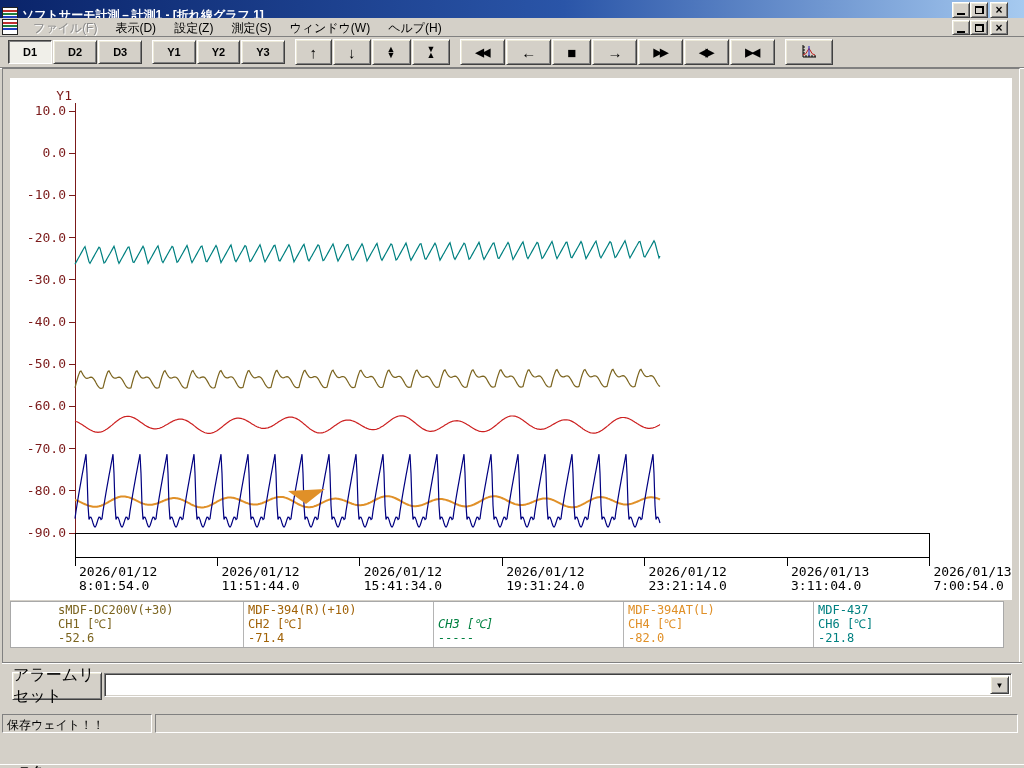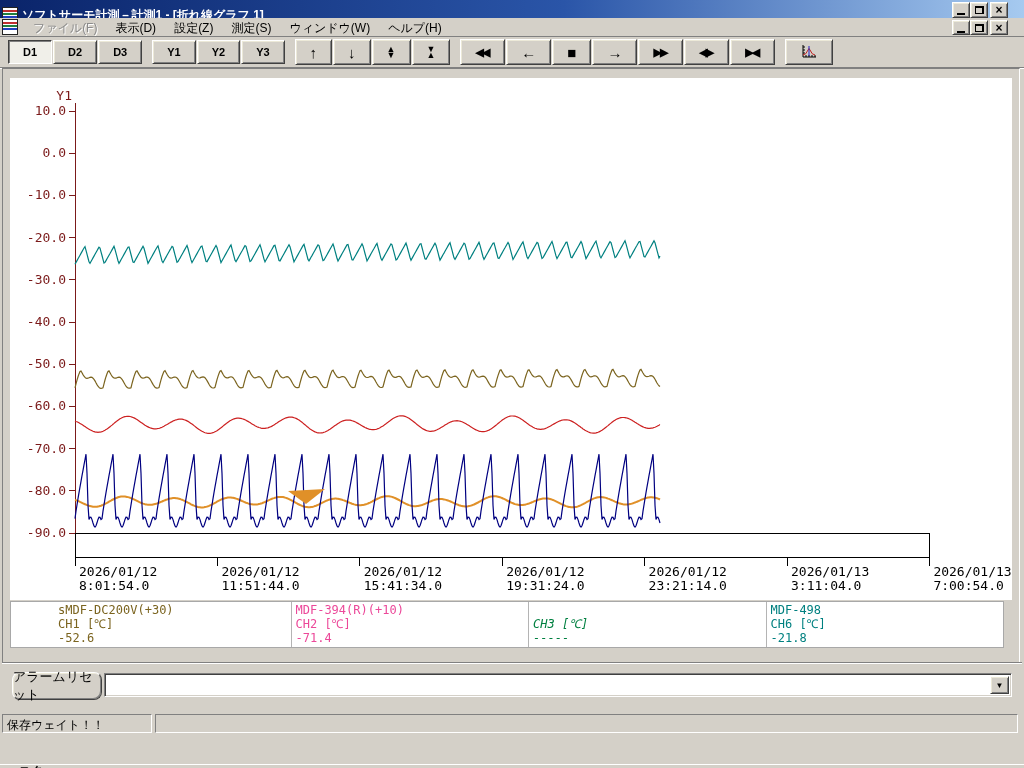--- a/index.html
+++ b/index.html
@@ -53,22 +53,22 @@
     border:1px solid;border-color:#808080 #fff #fff #808080;box-sizing:border-box;}
   #legend{position:absolute;left:10px;top:601px;width:994px;height:47px;background:#fff;
     display:flex;border:1px solid #a8a8a8;box-sizing:border-box;}
   .legend-cell{flex:1;border-right:1px solid #b4b4b4;padding:1px 4px;overflow:hidden;
     font-family:"DejaVu Sans Mono",monospace;font-size:12px;line-height:14px;white-space:pre;}
   .legend-cell:last-child{border-right:none;}
   .lg-line{min-height:14px;}
   
   #alarm-row{position:absolute;left:2px;top:662px;width:1020px;height:48px;background:#d4d0c8;
     border-top:1px solid #808080;box-shadow:inset 0 1px 0 #fff;}
-  #alarm-btn{position:absolute;left:10px;top:9px;width:88px;height:26px;font-size:13px;
-    display:flex;align-items:center;justify-content:center;color:#000;border-radius:8px;}
+  #alarm-btn{position:absolute;left:10px;top:9px;width:88px;height:26px;font-size:16px;
+    display:flex;align-items:center;justify-content:center;color:#000;}
   #combo{position:absolute;left:102px;top:10px;width:908px;height:24px;box-sizing:border-box;}
   #combo .val{position:absolute;left:3px;top:3px;font-size:12px;}
   #combo-btn{position:absolute;right:2px;top:2px;bottom:2px;width:17px;display:flex;align-items:center;justify-content:center;
     font-size:8px;color:#000;}
   
   #statusbar{position:absolute;left:0;top:710px;width:972px;height:27px;background:#d4d0c8;}
   .sb-panel{position:absolute;top:4px;height:19px;box-sizing:border-box;font-size:12px;
     padding:2px 4px;color:#000;white-space:nowrap;overflow:hidden;}
   #sb1{left:2px;width:150px;}
   #sb2{left:155px;width:863px;}
@@ -253,23 +253,24 @@
         <polyline points="65,186.2 66,184.4 67,182.6 68,180.8 69,179.0 70,177.2 71,175.4 72,173.6 73,171.8 74,170.0 75,168.6 76,172.4 77,176.2 78,180.0 79,183.8 80,185.3 81,183.5 82,181.7 83,179.9 84,178.1 85,176.3 86,174.5 87,172.7 88,170.9 89,169.1 90,170.0 91,173.8 92,177.5 93,181.3 94,185.1 95,184.4 96,182.6 97,180.8 98,179.0 99,177.2 100,175.5 101,173.7 102,171.9 103,170.1 104,168.3 105,171.3 106,175.1 107,178.9 108,182.7 109,185.4 110,183.6 111,181.8 112,180.0 113,178.2 114,176.4 115,174.6 116,172.8 117,171.0 118,169.2 119,168.9 120,172.7 121,176.5 122,180.3 123,184.0 124,184.5 125,182.7 126,180.9 127,179.1 128,177.3 129,175.5 130,173.7 131,171.9 132,170.1 133,168.3 134,170.3 135,174.0 136,177.8 137,181.6 138,185.4 139,183.6 140,181.8 141,180.0 142,178.2 143,176.4 144,174.6 145,172.8 146,171.0 147,169.2 148,167.8 149,171.6 150,175.4 151,179.2 152,183.0 153,184.5 154,182.7 155,180.9 156,179.1 157,177.3 158,175.5 159,173.7 160,171.9 161,170.2 162,168.4 163,169.2 164,173.0 165,176.8 166,180.5 167,184.3 168,183.6 169,181.8 170,180.1 171,178.3 172,176.5 173,174.7 174,172.9 175,171.1 176,169.3 177,167.5 178,170.5 179,174.3 180,178.1 181,181.9 182,184.6 183,182.8 184,181.0 185,179.2 186,177.4 187,175.6 188,173.8 189,172.0 190,170.2 191,168.4 192,168.1 193,171.9 194,175.7 195,179.5 196,183.3 197,183.7 198,181.9 199,180.1 200,178.3 201,176.5 202,174.7 203,172.9 204,171.1 205,169.3 206,167.5 207,169.5 208,173.3 209,177.0 210,180.8 211,184.6 212,182.8 213,181.0 214,179.2 215,177.4 216,175.6 217,173.8 218,172.0 219,170.2 220,168.4 221,167.0 222,170.8 223,174.6 224,178.4 225,182.2 226,183.7 227,181.9 228,180.1 229,178.3 230,176.5 231,174.7 232,173.0 233,171.2 234,169.4 235,167.6 236,168.4 237,172.2 238,176.0 239,179.8 240,183.5 241,182.9 242,181.1 243,179.3 244,177.5 245,175.7 246,173.9 247,172.1 248,170.3 249,168.5 250,166.7 251,169.8 252,173.5 253,177.3 254,181.1 255,183.8 256,182.0 257,180.2 258,178.4 259,176.6 260,174.8 261,173.0 262,171.2 263,169.4 264,167.6 265,167.3 266,171.1 267,174.9 268,178.7 269,182.5 270,182.9 271,181.1 272,179.3 273,177.5 274,175.7 275,173.9 276,172.1 277,170.3 278,168.5 279,166.7 280,168.7 281,172.5 282,176.3 283,180.0 284,183.8 285,182.0 286,180.2 287,178.4 288,176.6 289,174.8 290,173.0 291,171.2 292,169.4 293,167.7 294,166.3 295,170.0 296,173.8 297,177.6 298,181.4 299,182.9 300,181.1 301,179.3 302,177.6 303,175.8 304,174.0 305,172.2 306,170.4 307,168.6 308,166.8 309,167.6 310,171.4 311,175.2 312,179.0 313,182.7 314,182.1 315,180.3 316,178.5 317,176.7 318,174.9 319,173.1 320,171.3 321,169.5 322,167.7 323,165.9 324,169.0 325,172.8 326,176.5 327,180.3 328,183.0 329,181.2 330,179.4 331,177.6 332,175.8 333,174.0 334,172.2 335,170.4 336,168.6 337,166.8 338,166.5 339,170.3 340,174.1 341,177.9 342,181.7 343,182.1 344,180.3 345,178.5 346,176.7 347,174.9 348,173.1 349,171.3 350,169.5 351,167.7 352,165.9 353,167.9 354,171.7 355,175.5 356,179.2 357,183.0 358,181.2 359,179.4 360,177.6 361,175.8 362,174.0 363,172.2 364,170.5 365,168.7 366,166.9 367,165.5 368,169.3 369,173.0 370,176.8 371,180.6 372,182.2 373,180.4 374,178.6 375,176.8 376,175.0 377,173.2 378,171.4 379,169.6 380,167.8 381,166.0 382,166.8 383,170.6 384,174.4 385,178.2 386,182.0 387,181.3 388,179.5 389,177.7 390,175.9 391,174.1 392,172.3 393,170.5 394,168.7 395,166.9 396,165.1 397,168.2 398,172.0 399,175.7 400,179.5 401,182.2 402,180.4 403,178.6 404,176.8 405,175.0 406,173.2 407,171.4 408,169.6 409,167.8 410,166.0 411,165.7 412,169.5 413,173.3 414,177.1 415,180.9 416,181.3 417,179.5 418,177.7 419,175.9 420,174.1 421,172.3 422,170.5 423,168.7 424,166.9 425,165.2 426,167.1 427,170.9 428,174.7 429,178.5 430,182.2 431,180.4 432,178.6 433,176.8 434,175.1 435,173.3 436,171.5 437,169.7 438,167.9 439,166.1 440,164.7 441,168.5 442,172.2 443,176.0 444,179.8 445,181.4 446,179.6 447,177.8 448,176.0 449,174.2 450,172.4 451,170.6 452,168.8 453,167.0 454,165.2 455,166.0 456,169.8 457,173.6 458,177.4 459,181.2 460,180.5 461,178.7 462,176.9 463,175.1 464,173.3 465,171.5 466,169.7 467,167.9 468,166.1 469,164.3 470,167.4 471,171.2 472,175.0 473,178.7 474,181.4 475,179.6 476,177.8 477,176.0 478,174.2 479,172.4 480,170.6 481,168.8 482,167.0 483,165.2 484,165.0 485,168.7 486,172.5 487,176.3 488,180.1 489,180.5 490,178.7 491,176.9 492,175.1 493,173.3 494,171.5 495,169.8 496,168.0 497,166.2 498,164.4 499,166.3 500,170.1 501,173.9 502,177.7 503,181.4 504,179.7 505,177.9 506,176.1 507,174.3 508,172.5 509,170.7 510,168.9 511,167.1 512,165.3 513,163.9 514,167.7 515,171.5 516,175.2 517,179.0 518,180.6 519,178.8 520,177.0 521,175.2 522,173.4 523,171.6 524,169.8 525,168.0 526,166.2 527,164.4 528,165.2 529,169.0 530,172.8 531,176.6 532,180.4 533,179.7 534,177.9 535,176.1 536,174.3 537,172.5 538,170.7 539,168.9 540,167.1 541,165.3 542,163.5 543,166.6 544,170.4 545,174.2 546,177.9 547,180.6 548,178.8 549,177.0 550,175.2 551,173.4 552,171.6 553,169.8 554,168.0 555,166.2 556,164.4 557,164.2 558,168.0 559,171.7 560,175.5 561,179.3 562,179.7 563,177.9 564,176.1 565,174.3 566,172.6 567,170.8 568,169.0 569,167.2 570,165.4 571,163.6 572,165.5 573,169.3 574,173.1 575,176.9 576,180.7 577,178.9 578,177.1 579,175.3 580,173.5 581,171.7 582,169.9 583,168.1 584,166.3 585,164.5 586,163.1 587,166.9 588,170.7 589,174.4 590,178.2 591,179.8 592,178.0 593,176.2 594,174.4 595,172.6 596,170.8 597,169.0 598,167.2 599,165.4 600,163.6 601,164.5 602,168.2 603,172.0 604,175.8 605,179.6 606,178.9 607,177.1 608,175.3 609,173.5 610,171.7 611,169.9 612,168.1 613,166.3 614,164.5 615,162.7 616,165.8 617,169.6 618,173.4 619,177.2 620,179.8 621,178.0 622,176.2 623,174.4 624,172.6 625,170.8 626,169.0 627,167.3 628,165.5 629,163.7 630,163.4 631,167.2 632,170.9 633,174.7 634,178.5 635,178.9 636,177.2 637,175.4 638,173.6 639,171.8 640,170.0 641,168.2 642,166.4 643,164.6 644,162.8 645,164.7 646,168.5 647,172.3 648,176.1 649,179.9 650,178.1" fill="none" stroke="#008080" stroke-width="1.2"></polyline>
         <polyline points="65,309.8 66,305.9 67,302.1 68,298.8 69,295.9 70,293.5 71,293.0 72,294.8 73,296.6 74,298.2 75,299.4 76,300.1 77,300.3 78,300.2 79,299.8 80,299.4 81,299.2 82,299.4 83,300.2 84,301.4 85,302.9 86,304.8 87,306.6 88,308.2 89,309.4 90,310.1 91,310.3 92,310.1 93,309.8 94,305.8 95,302.0 96,298.7 97,295.8 98,293.4 99,292.9 100,294.7 101,296.5 102,298.1 103,299.3 104,300.0 105,300.2 106,300.1 107,299.7 108,299.3 109,299.1 110,299.4 111,300.1 112,301.3 113,302.9 114,304.7 115,306.5 116,308.1 117,309.3 118,310.0 119,310.2 120,310.1 121,309.7 122,305.7 123,302.0 124,298.6 125,295.7 126,293.4 127,292.8 128,294.6 129,296.4 130,298.0 131,299.2 132,299.9 133,300.2 134,300.0 135,299.6 136,299.2 137,299.1 138,299.3 139,300.0 140,301.2 141,302.8 142,304.6 143,306.4 144,308.0 145,309.2 146,309.9 147,310.1 148,310.0 149,309.6 150,305.6 151,301.9 152,298.5 153,295.7 154,293.3 155,292.7 156,294.5 157,296.3 158,297.9 159,299.1 160,299.9 161,300.1 162,299.9 163,299.5 164,299.1 165,299.0 166,299.2 167,299.9 168,301.1 169,302.7 170,304.5 171,306.3 172,307.9 173,309.1 174,309.8 175,310.1 176,309.9 177,309.5 178,305.5 179,301.8 180,298.4 181,295.6 182,293.2 183,292.6 184,294.5 185,296.3 186,297.9 187,299.1 188,299.8 189,300.0 190,299.8 191,299.4 192,299.1 193,298.9 194,299.1 195,299.8 196,301.0 197,302.6 198,304.4 199,306.2 200,307.8 201,309.0 202,309.8 203,310.0 204,309.8 205,309.4 206,305.5 207,301.7 208,298.4 209,295.5 210,293.1 211,292.6 212,294.4 213,296.2 214,297.8 215,299.0 216,299.7 217,299.9 218,299.8 219,299.4 220,299.0 221,298.8 222,299.0 223,299.7 224,301.0 225,302.5 226,304.4 227,306.2 228,307.8 229,309.0 230,309.7 231,309.9 232,309.7 233,309.3 234,305.4 235,301.6 236,298.3 237,295.4 238,293.0 239,292.5 240,294.3 241,296.1 242,297.7 243,298.9 244,299.6 245,299.8 246,299.7 247,299.3 248,298.9 249,298.7 250,299.0 251,299.7 252,300.9 253,302.5 254,304.3 255,306.1 256,307.7 257,308.9 258,309.6 259,309.8 260,309.7 261,309.3 262,305.3 263,301.6 264,298.2 265,295.3 266,293.0 267,292.4 268,294.2 269,296.0 270,297.6 271,298.8 272,299.5 273,299.8 274,299.6 275,299.2 276,298.8 277,298.6 278,298.9 279,299.6 280,300.8 281,302.4 282,304.2 283,306.0 284,307.6 285,308.8 286,309.5 287,309.7 288,309.6 289,309.2 290,305.2 291,301.5 292,298.1 293,295.3 294,292.9 295,292.3 296,294.1 297,295.9 298,297.5 299,298.7 300,299.5 301,299.7 302,299.5 303,299.1 304,298.7 305,298.6 306,298.8 307,299.5 308,300.7 309,302.3 310,304.1 311,305.9 312,307.5 313,308.7 314,309.4 315,309.7 316,309.5 317,309.1 318,305.1 319,301.4 320,298.0 321,295.2 322,292.8 323,292.2 324,294.1 325,295.9 326,297.5 327,298.7 328,299.4 329,299.6 330,299.4 331,299.0 332,298.7 333,298.5 334,298.7 335,299.4 336,300.6 337,302.2 338,304.0 339,305.8 340,307.4 341,308.6 342,309.4 343,309.6 344,309.4 345,309.0 346,305.1 347,301.3 348,298.0 349,295.1 350,292.7 351,292.2 352,294.0 353,295.8 354,297.4 355,298.6 356,299.3 357,299.5 358,299.3 359,299.0 360,298.6 361,298.4 362,298.6 363,299.3 364,300.5 365,302.1 366,304.0 367,305.8 368,307.4 369,308.6 370,309.3 371,309.5 372,309.3 373,308.9 374,305.0 375,301.2 376,297.9 377,295.0 378,292.6 379,292.1 380,293.9 381,295.7 382,297.3 383,298.5 384,299.2 385,299.4 386,299.3 387,298.9 388,298.5 389,298.3 390,298.6 391,299.3 392,300.5 393,302.1 394,303.9 395,305.7 396,307.3 397,308.5 398,309.2 399,309.4 400,309.2 401,308.9 402,304.9 403,301.1 404,297.8 405,294.9 406,292.6 407,292.0 408,293.8 409,295.6 410,297.2 411,298.4 412,299.1 413,299.4 414,299.2 415,298.8 416,298.4 417,298.2 418,298.5 419,299.2 420,300.4 421,302.0 422,303.8 423,305.6 424,307.2 425,308.4 426,309.1 427,309.3 428,309.2 429,308.8 430,304.8 431,301.1 432,297.7 433,294.8 434,292.5 435,291.9 436,293.7 437,295.5 438,297.1 439,298.3 440,299.0 441,299.3 442,299.1 443,298.7 444,298.3 445,298.2 446,298.4 447,299.1 448,300.3 449,301.9 450,303.7 451,305.5 452,307.1 453,308.3 454,309.0 455,309.3 456,309.1 457,308.7 458,304.7 459,301.0 460,297.6 461,294.8 462,292.4 463,291.8 464,293.6 465,295.5 466,297.1 467,298.3 468,299.0 469,299.2 470,299.0 471,298.6 472,298.3 473,298.1 474,298.3 475,299.0 476,300.2 477,301.8 478,303.6 479,305.4 480,307.0 481,308.2 482,308.9 483,309.2 484,309.0 485,308.6 486,304.7 487,300.9 488,297.6 489,294.7 490,292.3 491,291.8 492,293.6 493,295.4 494,297.0 495,298.2 496,298.9 497,299.1 498,298.9 499,298.6 500,298.2 501,298.0 502,298.2 503,298.9 504,300.1 505,301.7 506,303.5 507,305.4 508,307.0 509,308.2 510,308.9 511,309.1 512,308.9 513,308.5 514,304.6 515,300.8 516,297.5 517,294.6 518,292.2 519,291.7 520,293.5 521,295.3 522,296.9 523,298.1 524,298.8 525,299.0 526,298.9 527,298.5 528,298.1 529,297.9 530,298.1 531,298.9 532,300.1 533,301.7 534,303.5 535,305.3 536,306.9 537,308.1 538,308.8 539,309.0 540,308.8 541,308.5 542,304.5 543,300.7 544,297.4 545,294.5 546,292.1 547,291.6 548,293.4 549,295.2 550,296.8 551,298.0 552,298.7 553,298.9 554,298.8 555,298.4 556,298.0 557,297.8 558,298.1 559,298.8 560,300.0 561,301.6 562,303.4 563,305.2 564,306.8 565,308.0 566,308.7 567,308.9 568,308.8 569,308.4 570,304.4 571,300.7 572,297.3 573,294.4 574,292.1 575,291.5 576,293.3 577,295.1 578,296.7 579,297.9 580,298.6 581,298.9 582,298.7 583,298.3 584,297.9 585,297.8 586,298.0 587,298.7 588,299.9 589,301.5 590,303.3 591,305.1 592,306.7 593,307.9 594,308.6 595,308.9 596,308.7 597,308.3 598,304.3 599,300.6 600,297.2 601,294.4 602,292.0 603,291.4 604,293.2 605,295.1 606,296.6 607,297.9 608,298.6 609,298.8 610,298.6 611,298.2 612,297.8 613,297.7 614,297.9 615,298.6 616,299.8 617,301.4 618,303.2 619,305.0 620,306.6 621,307.8 622,308.5 623,308.8 624,308.6 625,308.2 626,304.3 627,300.5 628,297.1 629,294.3 630,291.9 631,291.4 632,293.2 633,295.0 634,296.6 635,297.8 636,298.5 637,298.7 638,298.5 639,298.2 640,297.8 641,297.6 642,297.8 643,298.5 644,299.7 645,301.3 646,303.1 647,305.0 648,306.5 649,307.8 650,308.5" fill="none" stroke="#7b641f" stroke-width="1.2"></polyline>
         <polyline points="65,343.1 66,343.5 67,343.8 68,344.3 69,344.8 70,345.4 71,346.0 72,346.6 73,347.2 74,347.9 75,348.6 76,349.3 77,349.9 78,350.6 79,351.2 80,351.8 81,352.3 82,352.8 83,353.3 84,353.6 85,353.9 86,354.1 87,354.2 88,354.3 89,354.2 90,354.1 91,353.9 92,353.6 93,353.2 94,352.7 95,352.2 96,351.6 97,351.0 98,350.3 99,349.5 100,348.7 101,347.9 102,347.1 103,346.2 104,345.4 105,344.5 106,343.7 107,342.9 108,342.2 109,341.5 110,340.8 111,340.3 112,339.7 113,339.3 114,338.9 115,338.7 116,338.5 117,338.4 118,338.3 119,338.4 120,338.5 121,338.8 122,339.1 123,339.5 124,339.9 125,340.4 126,341.0 127,341.6 128,342.3 129,343.0 130,343.7 131,344.4 132,345.1 133,345.8 134,346.5 135,347.2 136,347.8 137,348.4 138,348.9 139,349.4 140,349.8 141,350.2 142,350.4 143,350.7 144,350.8 145,350.8 146,350.8 147,350.7 148,350.5 149,350.3 150,350.0 151,349.6 152,349.2 153,348.7 154,348.2 155,347.6 156,347.0 157,346.5 158,345.9 159,345.3 160,344.7 161,344.1 162,343.6 163,343.0 164,342.6 165,342.2 166,341.8 167,341.6 168,341.3 169,341.2 170,341.1 171,341.2 172,341.2 173,341.4 174,341.7 175,342.0 176,342.4 177,342.9 178,343.4 179,344.0 180,344.7 181,345.4 182,346.1 183,346.8 184,347.6 185,348.4 186,349.2 187,350.0 188,350.7 189,351.4 190,352.1 191,352.7 192,353.3 193,353.8 194,354.3 195,354.7 196,355.0 197,355.2 198,355.3 199,355.4 200,355.3 201,355.2 202,355.0 203,354.6 204,354.3 205,353.8 206,353.3 207,352.7 208,352.0 209,351.3 210,350.5 211,349.8 212,349.0 213,348.1 214,347.3 215,346.5 216,345.7 217,344.9 218,344.2 219,343.5 220,342.8 221,342.3 222,341.7 223,341.3 224,340.9 225,340.6 226,340.3 227,340.2 228,340.1 229,340.2 230,340.3 231,340.4 232,340.7 233,341.0 234,341.4 235,341.8 236,342.3 237,342.9 238,343.4 239,344.0 240,344.6 241,345.3 242,345.9 243,346.5 244,347.1 245,347.7 246,348.2 247,348.7 248,349.1 249,349.5 250,349.8 251,350.1 252,350.3 253,350.4 254,350.4 255,350.4 256,350.2 257,350.0 258,349.8 259,349.4 260,349.0 261,348.6 262,348.1 263,347.5 264,346.9 265,346.3 266,345.6 267,345.0 268,344.3 269,343.6 270,343.0 271,342.4 272,341.8 273,341.2 274,340.7 275,340.3 276,339.9 277,339.6 278,339.4 279,339.2 280,339.1 281,339.1 282,339.2 283,339.4 284,339.7 285,340.0 286,340.4 287,340.9 288,341.5 289,342.1 290,342.8 291,343.6 292,344.3 293,345.1 294,346.0 295,346.8 296,347.6 297,348.5 298,349.3 299,350.1 300,350.9 301,351.6 302,352.2 303,352.8 304,353.4 305,353.9 306,354.2 307,354.6 308,354.8 309,354.9 310,355.0 311,354.9 312,354.8 313,354.6 314,354.3 315,354.0 316,353.5 317,353.0 318,352.5 319,351.8 320,351.2 321,350.5 322,349.8 323,349.1 324,348.3 325,347.6 326,346.9 327,346.2 328,345.5 329,344.9 330,344.3 331,343.8 332,343.3 333,342.9 334,342.6 335,342.3 336,342.2 337,342.1 338,342.0 339,342.1 340,342.2 341,342.4 342,342.7 343,343.0 344,343.4 345,343.8 346,344.3 347,344.9 348,345.4 349,346.0 350,346.6 351,347.2 352,347.8 353,348.4 354,348.9 355,349.5 356,349.9 357,350.4 358,350.7 359,351.1 360,351.3 361,351.5 362,351.6 363,351.6 364,351.6 365,351.5 366,351.3 367,351.0 368,350.6 369,350.2 370,349.7 371,349.1 372,348.5 373,347.9 374,347.2 375,346.4 376,345.7 377,344.9 378,344.2 379,343.4 380,342.7 381,341.9 382,341.2 383,340.6 384,340.0 385,339.5 386,339.0 387,338.6 388,338.3 389,338.0 390,337.9 391,337.8 392,337.8 393,337.9 394,338.1 395,338.4 396,338.8 397,339.2 398,339.7 399,340.3 400,341.0 401,341.7 402,342.4 403,343.2 404,344.0 405,344.8 406,345.6 407,346.5 408,347.3 409,348.1 410,348.8 411,349.6 412,350.3 413,350.9 414,351.4 415,351.9 416,352.4 417,352.7 418,353.0 419,353.2 420,353.3 421,353.3 422,353.2 423,353.1 424,352.9 425,352.6 426,352.2 427,351.8 428,351.3 429,350.8 430,350.2 431,349.6 432,349.0 433,348.4 434,347.8 435,347.1 436,346.5 437,345.9 438,345.3 439,344.8 440,344.3 441,343.9 442,343.5 443,343.2 444,343.0 445,342.8 446,342.8 447,342.7 448,342.8 449,343.0 450,343.2 451,343.5 452,343.8 453,344.2 454,344.7 455,345.2 456,345.8 457,346.4 458,347.0 459,347.6 460,348.3 461,348.9 462,349.6 463,350.2 464,350.8 465,351.4 466,351.9 467,352.3 468,352.7 469,353.1 470,353.3 471,353.5 472,353.6 473,353.7 474,353.6 475,353.5 476,353.2 477,352.9 478,352.5 479,352.1 480,351.5 481,350.9 482,350.3 483,349.6 484,348.8 485,348.0 486,347.2 487,346.4 488,345.5 489,344.7 490,343.9 491,343.1 492,342.3 493,341.6 494,340.9 495,340.3 496,339.7 497,339.2 498,338.8 499,338.5 500,338.2 501,338.0 502,338.0 503,338.0 504,338.1 505,338.2 506,338.5 507,338.9 508,339.3 509,339.8 510,340.3 511,340.9 512,341.6 513,342.2 514,343.0 515,343.7 516,344.4 517,345.2 518,345.9 519,346.7 520,347.4 521,348.0 522,348.6 523,349.2 524,349.7 525,350.2 526,350.5 527,350.9 528,351.1 529,351.2 530,351.3 531,351.3 532,351.2 533,351.1 534,350.9 535,350.6 536,350.2 537,349.8 538,349.3 539,348.8 540,348.3 541,347.7 542,347.1 543,346.5 544,345.9 545,345.4 546,344.8 547,344.2 548,343.7 549,343.3 550,342.9 551,342.5 552,342.2 553,342.0 554,341.8 555,341.8 556,341.8 557,341.8 558,342.0 559,342.2 560,342.5 561,342.9 562,343.4 563,343.9 564,344.4 565,345.1 566,345.7 567,346.4 568,347.2 569,347.9 570,348.6 571,349.4 572,350.1 573,350.9 574,351.5 575,352.2 576,352.8 577,353.3 578,353.8 579,354.2 580,354.6 581,354.9 582,355.0 583,355.1 584,355.1 585,355.1 586,354.9 587,354.6 588,354.3 589,353.9 590,353.4 591,352.8 592,352.2 593,351.5 594,350.8 595,350.0 596,349.2 597,348.4 598,347.6 599,346.7 600,345.9 601,345.1 602,344.3 603,343.5 604,342.8 605,342.2 606,341.6 607,341.0 608,340.6 609,340.2 610,339.9 611,339.7 612,339.5 613,339.5 614,339.5 615,339.6 616,339.8 617,340.0 618,340.4 619,340.8 620,341.2 621,341.7 622,342.3 623,342.9 624,343.5 625,344.2 626,344.8 627,345.5 628,346.1 629,346.7 630,347.3 631,347.9 632,348.4 633,348.9 634,349.3 635,349.6 636,349.9 637,350.1 638,350.3 639,350.3 640,350.3 641,350.2 642,350.1 643,349.9 644,349.5 645,349.2 646,348.8 647,348.3 648,347.7 649,347.2 650,346.6" fill="none" stroke="#cc2020" stroke-width="1.2"></polyline>
         <polyline points="65,421.9 66,422.2 67,422.6 68,423.0 69,423.4 70,423.9 71,424.3 72,424.8 73,425.3 74,425.8 75,426.2 76,426.6 77,427.1 78,427.4 79,427.8 80,428.1 81,428.3 82,428.5 83,428.7 84,428.8 85,428.8 86,428.8 87,428.7 88,428.5 89,428.3 90,428.0 91,427.7 92,427.3 93,426.9 94,426.4 95,425.9 96,425.4 97,424.9 98,424.3 99,423.7 100,423.1 101,422.6 102,422.0 103,421.5 104,421.0 105,420.5 106,420.1 107,419.7 108,419.3 109,419.0 110,418.8 111,418.6 112,418.5 113,418.5 114,418.5 115,418.5 116,418.7 117,418.9 118,419.1 119,419.4 120,419.7 121,420.1 122,420.5 123,421.0 124,421.4 125,421.9 126,422.4 127,422.9 128,423.4 129,423.9 130,424.3 131,424.8 132,425.2 133,425.6 134,425.9 135,426.2 136,426.4 137,426.6 138,426.7 139,426.8 140,426.8 141,426.8 142,426.7 143,426.5 144,426.3 145,426.1 146,425.8 147,425.5 148,425.1 149,424.7 150,424.3 151,423.9 152,423.5 153,423.0 154,422.6 155,422.2 156,421.8 157,421.5 158,421.1 159,420.8 160,420.6 161,420.4 162,420.2 163,420.1 164,420.1 165,420.1 166,420.2 167,420.3 168,420.5 169,420.7 170,421.0 171,421.4 172,421.7 173,422.2 174,422.6 175,423.1 176,423.6 177,424.1 178,424.7 179,425.2 180,425.7 181,426.3 182,426.8 183,427.2 184,427.7 185,428.1 186,428.4 187,428.7 188,429.0 189,429.2 190,429.3 191,429.4 192,429.4 193,429.4 194,429.3 195,429.1 196,428.9 197,428.6 198,428.3 199,427.9 200,427.4 201,427.0 202,426.5 203,425.9 204,425.4 205,424.8 206,424.3 207,423.7 208,423.2 209,422.7 210,422.2 211,421.7 212,421.2 213,420.8 214,420.5 215,420.2 216,419.9 217,419.7 218,419.6 219,419.5 220,419.5 221,419.6 222,419.7 223,419.8 224,420.0 225,420.3 226,420.6 227,420.9 228,421.3 229,421.7 230,422.1 231,422.5 232,423.0 233,423.4 234,423.8 235,424.3 236,424.7 237,425.0 238,425.4 239,425.7 240,426.0 241,426.2 242,426.3 243,426.5 244,426.5 245,426.5 246,426.5 247,426.4 248,426.3 249,426.0 250,425.8 251,425.5 252,425.2 253,424.8 254,424.4 255,424.0 256,423.5 257,423.0 258,422.6 259,422.1 260,421.7 261,421.2 262,420.8 263,420.4 264,420.1 265,419.7 266,419.5 267,419.2 268,419.1 269,419.0 270,418.9 271,418.9 272,419.0 273,419.1 274,419.3 275,419.6 276,419.9 277,420.2 278,420.6 279,421.1 280,421.6 281,422.1 282,422.6 283,423.2 284,423.7 285,424.3 286,424.9 287,425.4 288,426.0 289,426.5 290,427.0 291,427.4 292,427.9 293,428.2 294,428.5 295,428.8 296,429.0 297,429.1 298,429.2 299,429.2 300,429.2 301,429.0 302,428.9 303,428.7 304,428.4 305,428.0 306,427.7 307,427.3 308,426.8 309,426.4 310,425.9 311,425.4 312,424.9 313,424.4 314,423.9 315,423.4 316,422.9 317,422.5 318,422.1 319,421.7 320,421.4 321,421.2 322,420.9 323,420.8 324,420.7 325,420.6 326,420.6 327,420.7 328,420.8 329,421.0 330,421.2 331,421.4 332,421.7 333,422.1 334,422.4 335,422.8 336,423.2 337,423.7 338,424.1 339,424.5 340,424.9 341,425.3 342,425.7 343,426.0 344,426.4 345,426.6 346,426.9 347,427.0 348,427.2 349,427.2 350,427.3 351,427.2 352,427.1 353,427.0 354,426.8 355,426.5 356,426.2 357,425.9 358,425.5 359,425.0 360,424.6 361,424.1 362,423.6 363,423.0 364,422.5 365,422.0 366,421.5 367,421.0 368,420.5 369,420.1 370,419.6 371,419.3 372,418.9 373,418.7 374,418.5 375,418.3 376,418.2 377,418.2 378,418.2 379,418.3 380,418.4 381,418.6 382,418.9 383,419.2 384,419.6 385,420.0 386,420.5 387,421.0 388,421.5 389,422.0 390,422.6 391,423.1 392,423.7 393,424.3 394,424.8 395,425.3 396,425.8 397,426.3 398,426.7 399,427.1 400,427.4 401,427.7 402,427.9 403,428.1 404,428.2 405,428.2 406,428.2 407,428.1 408,428.0 409,427.8 410,427.6 411,427.3 412,427.0 413,426.6 414,426.3 415,425.8 416,425.4 417,425.0 418,424.5 419,424.1 420,423.6 421,423.2 422,422.8 423,422.4 424,422.1 425,421.8 426,421.5 427,421.3 428,421.2 429,421.1 430,421.0 431,421.0 432,421.1 433,421.2 434,421.4 435,421.6 436,421.9 437,422.2 438,422.5 439,422.9 440,423.3 441,423.7 442,424.2 443,424.6 444,425.1 445,425.5 446,426.0 447,426.4 448,426.8 449,427.2 450,427.5 451,427.8 452,428.0 453,428.2 454,428.3 455,428.4 456,428.4 457,428.4 458,428.3 459,428.1 460,427.9 461,427.6 462,427.3 463,426.9 464,426.5 465,426.0 466,425.5 467,425.0 468,424.5 469,423.9 470,423.3 471,422.8 472,422.2 473,421.7 474,421.1 475,420.6 476,420.2 477,419.7 478,419.4 479,419.0 480,418.7 481,418.5 482,418.4 483,418.3 484,418.2 485,418.3 486,418.3 487,418.5 488,418.7 489,419.0 490,419.3 491,419.6 492,420.0 493,420.5 494,420.9 495,421.4 496,421.9 497,422.5 498,423.0 499,423.5 500,424.0 501,424.5 502,424.9 503,425.3 504,425.7 505,426.1 506,426.4 507,426.6 508,426.8 509,427.0 510,427.1 511,427.1 512,427.1 513,427.0 514,426.8 515,426.7 516,426.4 517,426.1 518,425.8 519,425.5 520,425.1 521,424.7 522,424.3 523,423.9 524,423.4 525,423.0 526,422.6 527,422.2 528,421.9 529,421.5 530,421.2 531,421.0 532,420.8 533,420.6 534,420.5 535,420.5 536,420.5 537,420.5 538,420.6 539,420.8 540,421.0 541,421.3 542,421.6 543,422.0 544,422.4 545,422.8 546,423.3 547,423.8 548,424.3 549,424.8 550,425.3 551,425.9 552,426.4 553,426.8 554,427.3 555,427.7 556,428.1 557,428.4 558,428.7 559,429.0 560,429.1 561,429.3 562,429.3 563,429.3 564,429.2 565,429.1 566,428.9 567,428.7 568,428.4 569,428.0 570,427.6 571,427.2 572,426.7 573,426.2 574,425.6 575,425.1 576,424.5 577,423.9 578,423.4 579,422.8 580,422.3 581,421.8 582,421.3 583,420.8 584,420.4 585,420.1 586,419.8 587,419.5 588,419.3 589,419.2 590,419.1 591,419.1 592,419.2 593,419.3 594,419.4 595,419.6 596,419.9 597,420.2 598,420.6 599,420.9 600,421.3 601,421.8 602,422.2 603,422.7 604,423.1 605,423.6 606,424.0 607,424.4 608,424.8 609,425.2 610,425.5 611,425.8 612,426.1 613,426.3 614,426.4 615,426.5 616,426.5 617,426.5 618,426.4 619,426.3 620,426.1 621,425.9 622,425.6 623,425.3 624,424.9 625,424.5 626,424.1 627,423.7 628,423.3 629,422.8 630,422.4 631,421.9 632,421.5 633,421.1 634,420.7 635,420.4 636,420.1 637,419.8 638,419.6 639,419.4 640,419.3 641,419.3 642,419.3 643,419.4 644,419.5 645,419.7 646,420.0 647,420.3 648,420.6 649,421.0 650,421.5" fill="none" stroke="#e09028" stroke-width="2"></polyline>
         <polyline points="65,440.7 66,433.2 67,426.8 68,420.6 69,414.7 70,408.9 71,403.3 72,397.7 73,392.3 74,386.8 75,381.5 76,376.2 77,395.4 78,427.3 79,441.4 80,439.2 81,439.3 82,441.6 83,445.0 84,448.0 85,449.1 86,447.8 87,444.8 88,441.4 89,439.2 90,439.3 91,441.6 92,440.7 93,433.2 94,426.8 95,420.6 96,414.7 97,408.9 98,403.3 99,397.7 100,392.3 101,386.8 102,381.5 103,376.2 104,395.4 105,427.3 106,441.4 107,439.2 108,439.3 109,441.6 110,445.0 111,448.0 112,449.1 113,447.8 114,444.8 115,441.4 116,439.2 117,439.3 118,441.6 119,440.7 120,433.2 121,426.8 122,420.6 123,414.7 124,408.9 125,403.3 126,397.7 127,392.3 128,386.8 129,381.5 130,376.2 131,395.4 132,427.3 133,441.4 134,439.2 135,439.3 136,441.6 137,445.0 138,448.0 139,449.1 140,447.8 141,444.8 142,441.4 143,439.2 144,439.3 145,441.6 146,440.7 147,433.2 148,426.8 149,420.6 150,414.7 151,408.9 152,403.3 153,397.7 154,392.3 155,386.8 156,381.5 157,376.2 158,395.4 159,427.3 160,441.4 161,439.2 162,439.3 163,441.6 164,445.0 165,448.0 166,449.1 167,447.8 168,444.8 169,441.4 170,439.2 171,439.3 172,441.6 173,440.7 174,433.2 175,426.8 176,420.6 177,414.7 178,408.9 179,403.3 180,397.7 181,392.3 182,386.8 183,381.5 184,376.2 185,395.4 186,427.3 187,441.4 188,439.2 189,439.3 190,441.6 191,445.0 192,448.0 193,449.1 194,447.8 195,444.8 196,441.4 197,439.2 198,439.3 199,441.6 200,440.7 201,433.2 202,426.8 203,420.6 204,414.7 205,408.9 206,403.3 207,397.7 208,392.3 209,386.8 210,381.5 211,376.2 212,395.4 213,427.3 214,441.4 215,439.2 216,439.3 217,441.6 218,445.0 219,448.0 220,449.1 221,447.8 222,444.8 223,441.4 224,439.2 225,439.3 226,441.6 227,440.7 228,433.2 229,426.8 230,420.6 231,414.7 232,408.9 233,403.3 234,397.7 235,392.3 236,386.8 237,381.5 238,376.2 239,395.4 240,427.3 241,441.4 242,439.2 243,439.3 244,441.6 245,445.0 246,448.0 247,449.1 248,447.8 249,444.8 250,441.4 251,439.2 252,439.3 253,441.6 254,440.7 255,433.2 256,426.8 257,420.6 258,414.7 259,408.9 260,403.3 261,397.7 262,392.3 263,386.8 264,381.5 265,376.2 266,395.4 267,427.3 268,441.4 269,439.2 270,439.3 271,441.6 272,445.0 273,448.0 274,449.1 275,447.8 276,444.8 277,441.4 278,439.2 279,439.3 280,441.6 281,440.7 282,433.2 283,426.8 284,420.6 285,414.7 286,408.9 287,403.3 288,397.7 289,392.3 290,386.8 291,381.5 292,376.2 293,395.4 294,427.3 295,441.4 296,439.2 297,439.3 298,441.6 299,445.0 300,448.0 301,449.1 302,447.8 303,444.8 304,441.4 305,439.2 306,439.3 307,441.6 308,440.7 309,433.2 310,426.8 311,420.6 312,414.7 313,408.9 314,403.3 315,397.7 316,392.3 317,386.8 318,381.5 319,376.2 320,395.4 321,427.3 322,441.4 323,439.2 324,439.3 325,441.6 326,445.0 327,448.0 328,449.1 329,447.8 330,444.8 331,441.4 332,439.2 333,439.3 334,441.6 335,440.7 336,433.2 337,426.8 338,420.6 339,414.7 340,408.9 341,403.3 342,397.7 343,392.3 344,386.8 345,381.5 346,376.2 347,395.4 348,427.3 349,441.4 350,439.2 351,439.3 352,441.6 353,445.0 354,448.0 355,449.1 356,447.8 357,444.8 358,441.4 359,439.2 360,439.3 361,441.6 362,440.7 363,433.2 364,426.8 365,420.6 366,414.7 367,408.9 368,403.3 369,397.7 370,392.3 371,386.8 372,381.5 373,376.2 374,395.4 375,427.3 376,441.4 377,439.2 378,439.3 379,441.6 380,445.0 381,448.0 382,449.1 383,447.8 384,444.8 385,441.4 386,439.2 387,439.3 388,441.6 389,440.7 390,433.2 391,426.8 392,420.6 393,414.7 394,408.9 395,403.3 396,397.7 397,392.3 398,386.8 399,381.5 400,376.2 401,395.4 402,427.3 403,441.4 404,439.2 405,439.3 406,441.6 407,445.0 408,448.0 409,449.1 410,447.8 411,444.8 412,441.4 413,439.2 414,439.3 415,441.6 416,440.7 417,433.2 418,426.8 419,420.6 420,414.7 421,408.9 422,403.3 423,397.7 424,392.3 425,386.8 426,381.5 427,376.2 428,395.4 429,427.3 430,441.4 431,439.2 432,439.3 433,441.6 434,445.0 435,448.0 436,449.1 437,447.8 438,444.8 439,441.4 440,439.2 441,439.3 442,441.6 443,440.7 444,433.2 445,426.8 446,420.6 447,414.7 448,408.9 449,403.3 450,397.7 451,392.3 452,386.8 453,381.5 454,376.2 455,395.4 456,427.3 457,441.4 458,439.2 459,439.3 460,441.6 461,445.0 462,448.0 463,449.1 464,447.8 465,444.8 466,441.4 467,439.2 468,439.3 469,441.6 470,440.7 471,433.2 472,426.8 473,420.6 474,414.7 475,408.9 476,403.3 477,397.7 478,392.3 479,386.8 480,381.5 481,376.2 482,395.4 483,427.3 484,441.4 485,439.2 486,439.3 487,441.6 488,445.0 489,448.0 490,449.1 491,447.8 492,444.8 493,441.4 494,439.2 495,439.3 496,441.6 497,440.7 498,433.2 499,426.8 500,420.6 501,414.7 502,408.9 503,403.3 504,397.7 505,392.3 506,386.8 507,381.5 508,376.2 509,395.4 510,427.3 511,441.4 512,439.2 513,439.3 514,441.6 515,445.0 516,448.0 517,449.1 518,447.8 519,444.8 520,441.4 521,439.2 522,439.3 523,441.6 524,440.7 525,433.2 526,426.8 527,420.6 528,414.7 529,408.9 530,403.3 531,397.7 532,392.3 533,386.8 534,381.5 535,376.2 536,395.4 537,427.3 538,441.4 539,439.2 540,439.3 541,441.6 542,445.0 543,448.0 544,449.1 545,447.8 546,444.8 547,441.4 548,439.2 549,439.3 550,441.6 551,440.7 552,433.2 553,426.8 554,420.6 555,414.7 556,408.9 557,403.3 558,397.7 559,392.3 560,386.8 561,381.5 562,376.2 563,395.4 564,427.3 565,441.4 566,439.2 567,439.3 568,441.6 569,445.0 570,448.0 571,449.1 572,447.8 573,444.8 574,441.4 575,439.2 576,439.3 577,441.6 578,440.7 579,433.2 580,426.8 581,420.6 582,414.7 583,408.9 584,403.3 585,397.7 586,392.3 587,386.8 588,381.5 589,376.2 590,395.4 591,427.3 592,441.4 593,439.2 594,439.3 595,441.6 596,445.0 597,448.0 598,449.1 599,447.8 600,444.8 601,441.4 602,439.2 603,439.3 604,441.6 605,440.7 606,433.2 607,426.8 608,420.6 609,414.7 610,408.9 611,403.3 612,397.7 613,392.3 614,386.8 615,381.5 616,376.2 617,395.4 618,427.3 619,441.4 620,439.2 621,439.3 622,441.6 623,445.0 624,448.0 625,449.1 626,447.8 627,444.8 628,441.4 629,439.2 630,439.3 631,441.6 632,440.7 633,433.2 634,426.8 635,420.6 636,414.7 637,408.9 638,403.3 639,397.7 640,392.3 641,386.8 642,381.5 643,376.2 644,395.4 645,427.3 646,441.4 647,439.2 648,439.3 649,441.6 650,445.0" fill="none" stroke="#000080" stroke-width="1.2"></polyline>
         <polygon points="278,413 315,411 296,426" fill="#e09028"></polygon>
       </svg></div>
 
   <div id="legend">
       <div class="legend-cell" style="color: rgb(123, 100, 31); padding-left: 47px;"><div class="lg-line lg-name">sMDF-DC200V(+30)</div><div class="lg-line lg-label">CH1 [℃]</div><div class="lg-line lg-value">-52.6</div></div>
-      <div class="legend-cell" style="color: #ec4899;"><div class="lg-line lg-name">MDF-394(R)(+10)</div><div class="lg-line lg-label">CH2 [℃]</div><div class="lg-line lg-value">-71.4</div></div>
+      <div class="legend-cell" style="color: #a16207;"><div class="lg-line lg-name">MDF-394(R)(+10)</div><div class="lg-line lg-label">CH2 [℃]</div><div class="lg-line lg-value">-71.4</div></div>
       <div class="legend-cell" style="color: rgb(0, 128, 64); font-style: italic;"><div class="lg-line lg-name"></div><div class="lg-line lg-label">CH3 [℃]</div><div class="lg-line lg-value">-----</div></div>
-      <div class="legend-cell" style="color: rgb(0, 128, 128);"><div class="lg-line lg-name">MDF-498</div><div class="lg-line lg-label">CH6 [℃]</div><div class="lg-line lg-value">-21.8</div></div>
+      <div class="legend-cell" style="color: rgb(224, 144, 40);"><div class="lg-line lg-name">MDF-394AT(L)</div><div class="lg-line lg-label">CH4 [℃]</div><div class="lg-line lg-value">-82.0</div></div>
+      <div class="legend-cell" style="color: rgb(0, 128, 128);"><div class="lg-line lg-name">MDF-437</div><div class="lg-line lg-label">CH6 [℃]</div><div class="lg-line lg-value">-21.8</div></div>
     </div>
 
   <div id="alarm-row">
     <div id="alarm-btn" class="raised">アラームリセット</div>
     <div id="combo" class="field">
       <span class="val"></span>
       <span id="combo-btn" class="raised">▼</span>
     </div>
   </div>
 

